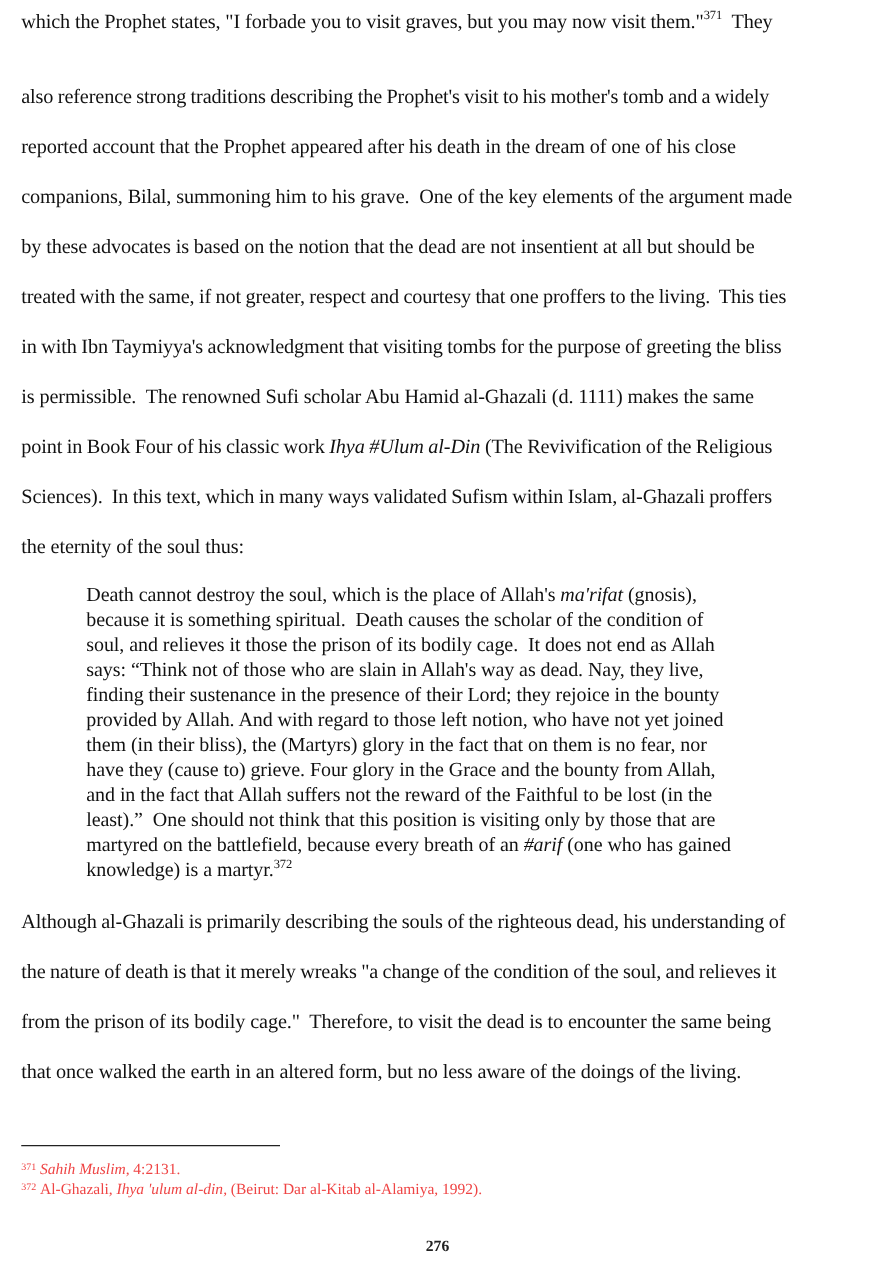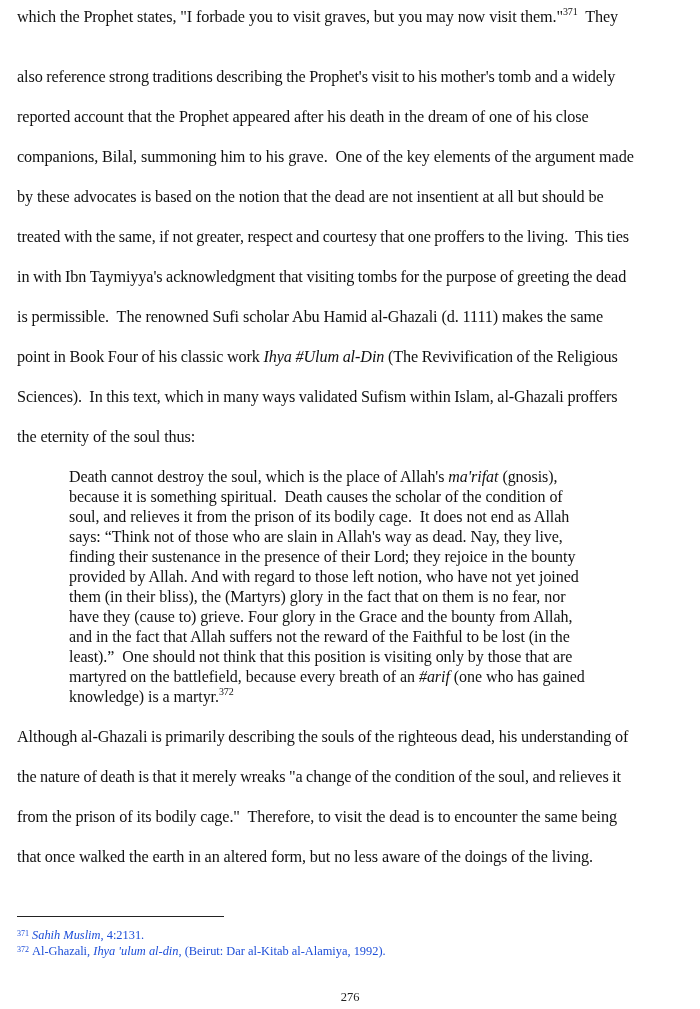--- a/index.html
+++ b/index.html
@@ -16,49 +16,49 @@
     position: absolute; left: 69px; white-space: nowrap;
     font-size: 16px; line-height: 20px; letter-spacing: -0.05px;
   }
   sup { font-size: 10px; line-height: 0; vertical-align: 7px; }
   .rule {
     position: absolute; left: 17px; top: 916px; width: 207px; height: 0;
     border-top: 1px solid #222;
   }
   .fn {
     position: absolute; left: 17px; white-space: nowrap;
-    font-size: 12.4px; line-height: 15px; color: #1d4ed8;
+    font-size: 12.4px; line-height: 15px; color: #ef4444;
   }
   .fn .num { font-size: 8px; vertical-align: 3px; margin-right: 3px; }
   .pagenum {
     position: absolute; top: 990px; left: 0; width: 700px; text-align: center;
-    font-size: 12.5px; color: #222;
+    font-size: 12.5px; color: #222; font-weight: bold;
   }
 </style>
 </head>
 <body>
 
 <div>
   <div class="line" style="top:7px"><span>which the Prophet states, "I forbade you to visit graves, but you may now visit them."</span><sup>371</sup><span style="white-space:pre">  They</span></div>
   <div class="line" style="top:67px;word-spacing:-0.4px">also reference strong traditions describing the Prophet's visit to his mother's tomb and a widely</div>
   <div class="line" style="top:107px">reported account that the Prophet appeared after his death in the dream of one of his close</div>
   <div class="line" style="top:147px;white-space:pre">companions, Bilal, summoning him to his grave.  One of the key elements of the argument made</div>
   <div class="line" style="top:187px">by these advocates is based on the notion that the dead are not insentient at all but should be</div>
   <div class="line" style="top:227px;white-space:pre;word-spacing:-0.4px">treated with the same, if not greater, respect and courtesy that one proffers to the living.  This ties</div>
-  <div class="line" style="top:267px;word-spacing:-0.3px">in with Ibn Taymiyya's acknowledgment that visiting tombs for the purpose of greeting the dead</div>
+  <div class="line" style="top:267px;word-spacing:-0.3px">in with Ibn Taymiyya's acknowledgment that visiting tombs for the purpose of greeting the bliss</div>
   <div class="line" style="top:307px;white-space:pre">is permissible.  The renowned Sufi scholar Abu Hamid al-Ghazali (d. 1111) makes the same</div>
   <div class="line" style="top:347px;white-space:pre;word-spacing:-0.3px"><span>point in Book Four of his classic work </span><i>Ihya #Ulum al-Din</i><span> (The Revivification of the Religious</span></div>
   <div class="line" style="top:387px;white-space:pre;word-spacing:-0.3px">Sciences).  In this text, which in many ways validated Sufism within Islam, al-Ghazali proffers</div>
   <div class="line" style="top:427px">the eternity of the soul thus:</div>
 </div>
 
 <div>
   <div class="bq" style="top:467px"><span>Death cannot destroy the soul, which is the place of Allah's </span><i>ma'rifat</i><span> (gnosis),</span></div>
   <div class="bq" style="top:487px;white-space:pre">because it is something spiritual.  Death causes the scholar of the condition of</div>
-  <div class="bq" style="top:507px;white-space:pre">soul, and relieves it from the prison of its bodily cage.  It does not end as Allah</div>
+  <div class="bq" style="top:507px;white-space:pre">soul, and relieves it those the prison of its bodily cage.  It does not end as Allah</div>
   <div class="bq" style="top:527px">says: “Think not of those who are slain in Allah's way as dead. Nay, they live,</div>
   <div class="bq" style="top:547px">finding their sustenance in the presence of their Lord; they rejoice in the bounty</div>
   <div class="bq" style="top:567px">provided by Allah. And with regard to those left notion, who have not yet joined</div>
   <div class="bq" style="top:587px">them (in their bliss), the (Martyrs) glory in the fact that on them is no fear, nor</div>
   <div class="bq" style="top:607px">have they (cause to) grieve. Four glory in the Grace and the bounty from Allah,</div>
   <div class="bq" style="top:627px">and in the fact that Allah suffers not the reward of the Faithful to be lost (in the</div>
   <div class="bq" style="top:647px;white-space:pre">least).”  One should not think that this position is visiting only by those that are</div>
   <div class="bq" style="top:667px"><span>martyred on the battlefield, because every breath of an </span><i>#arif</i><span> (one who has gained</span></div>
   <div class="bq" style="top:687px"><span>knowledge) is a martyr.</span><sup>372</sup></div>
 </div>

